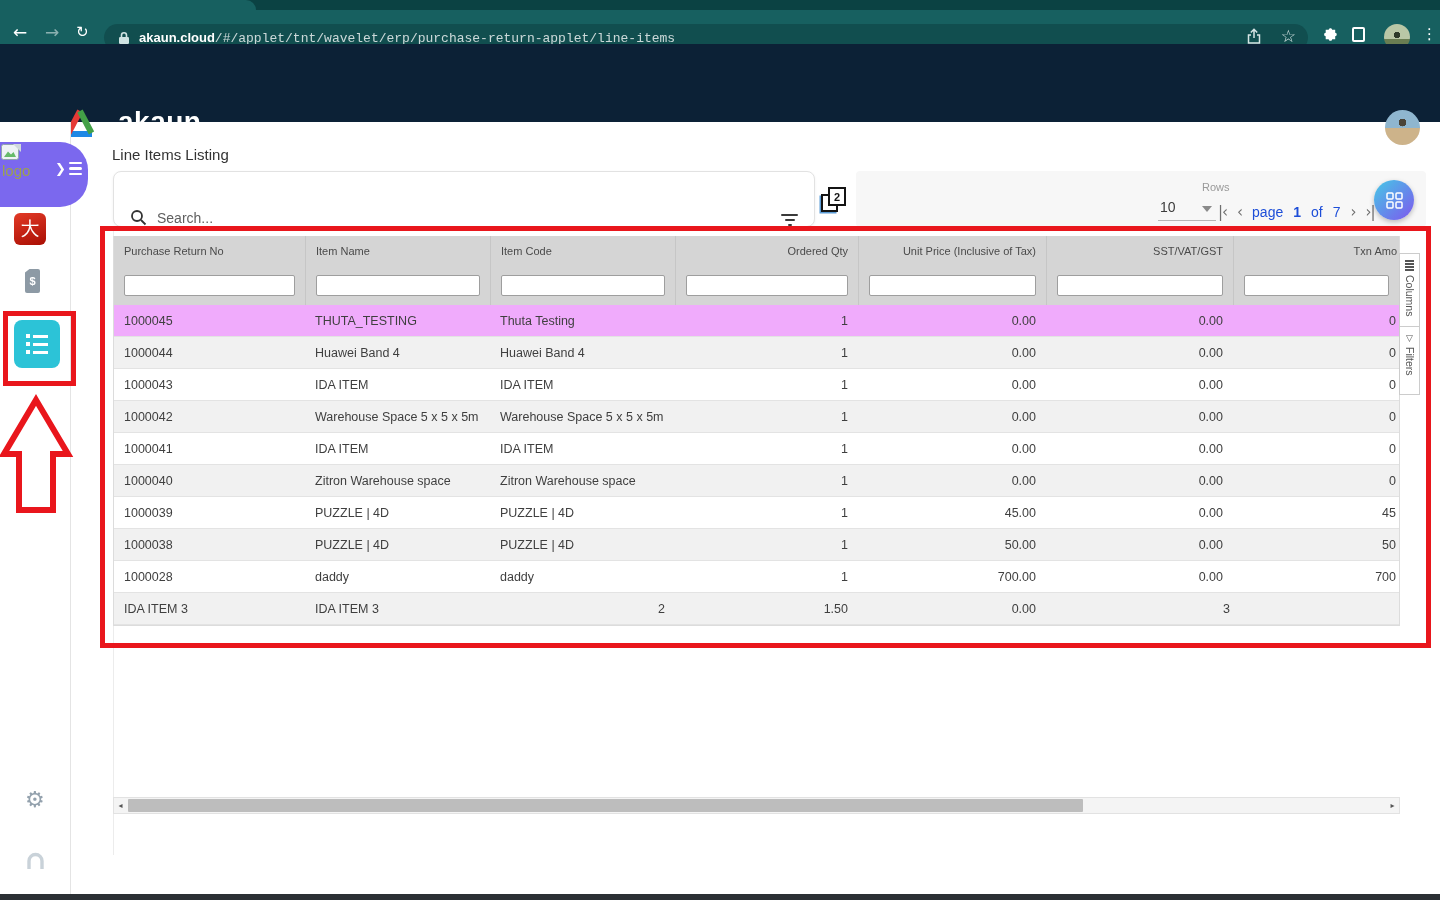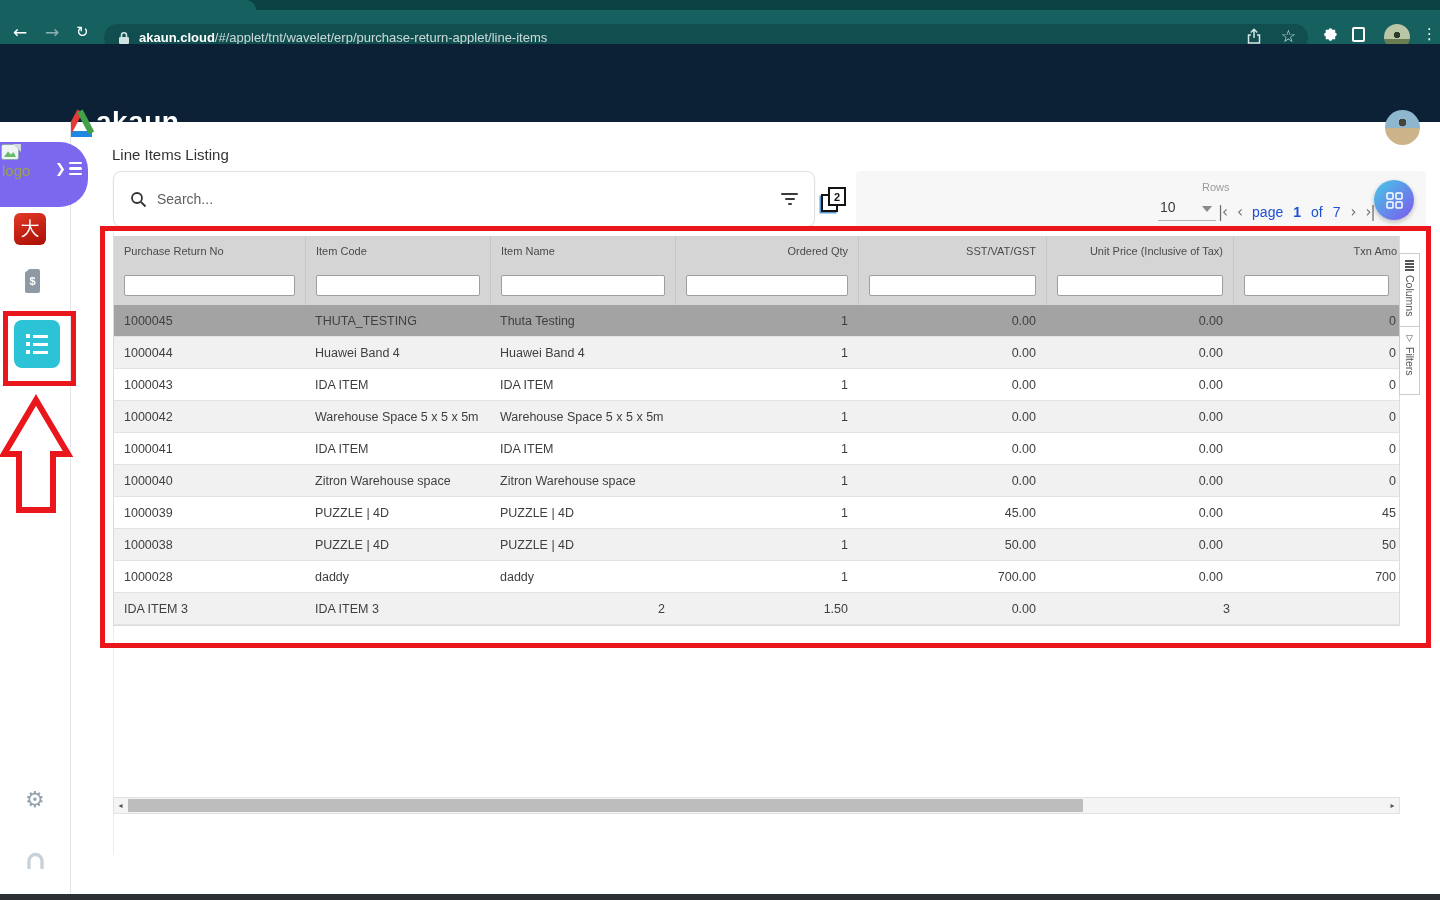--- a/index.html
+++ b/index.html
@@ -10,29 +10,29 @@
   .ico { font-family:"DejaVu Sans",sans-serif; }
 
   
   .tabbar { left:0; top:0; width:1440px; height:10px; background:#0b4243; }
   .active-tab { left:0; top:0; width:256px; height:10px; background:#176060; border-top-right-radius:10px; }
   .toolbar { left:0; top:10px; width:1440px; height:34px; background:#176060; }
   .nav-glyph { top:14px; color:#fff; font-size:17px; line-height:17px; cursor:pointer; }
   .urlbar { left:104px; top:14px; width:1204px; height:27px; background:#114e4f; border-radius:14px;
             display:flex; align-items:center; padding-left:14px; }
   .url-text { font-size:13px; color:#fff; margin-left:9px; white-space:nowrap; }
-  .url-text .path { color:rgba(255,255,255,.78); }
+  .url-text .path { color:rgba(255,255,255,.78);font-family:Liberation Mono, monospace; }
   .urlbar-right { position:absolute; right:12px; top:4px; display:flex; gap:16px; align-items:center; }
   .chrome-avatar { left:1384px; top:14px; width:26px; height:26px; border-radius:50%;
       background: radial-gradient(circle at 50% 42%, #2e3a2a 0 16%, rgba(0,0,0,0) 17%),
                   linear-gradient(#b9c7a6 0 58%, #6a7d52 58% 100%); }
 
   
   .app-header { left:0; top:44px; width:1440px; height:78px; background:#0c2136; }
-  .brand { left:64px; top:64px; display:flex; align-items:center; gap:0; }
+  .brand { left:64px; top:64px; display:flex; align-items:center; gap:22px; }
   .brand-text { color:#fff; font-size:28px; font-weight:bold; letter-spacing:.5px; }
   .header-avatar { left:1385px; top:66px; width:35px; height:35px; border-radius:50%;
       background: radial-gradient(circle at 50% 36%, #4a4438 0 13%, rgba(0,0,0,0) 14%),
                   linear-gradient(#8fb6cf 0 52%, #cdb38a 52% 100%); }
 
   
   .sidebar { left:0; top:122px; width:71px; height:778px; background:#fff; border-right:1px solid #e4e4e4; }
   .logo-pill { left:0; top:142px; width:88px; height:65px; background:#7b68ee; border-radius:0 28px 28px 0;
                z-index:5; }
   .logo-alt { position:absolute; left:2px; top:20px; color:#9ca24e; font-size:15px; }
@@ -51,21 +51,21 @@
   .cyan-icon .row { display:flex; gap:3px; align-items:center; }
   .cyan-icon .sq { width:4px; height:4px; background:#fff; }
   .cyan-icon .ln { width:15px; height:3px; background:#fff; }
   .gear { left:25px; top:789px; color:#93a1ad; font-size:22px; line-height:22px; }
   .person-icon { left:26px; top:850px; }
 
   
   .page-title { left:112px; top:146px; font-size:15px; color:#333; font-weight:500; }
   .gray-strip { left:856px; top:171px; width:570px; height:56px; background:#f7f7f7; border-radius:4px; }
   .search-card { left:113px; top:171px; width:702px; height:56px; background:#fff; border:1px solid #e2e2e2;
-      border-radius:8px; box-shadow:0 1px 3px rgba(0,0,0,.06); display:flex; align-items:center; padding:0 16px; }
+      border-radius:8px; box-shadow:0 1px 3px rgba(0,0,0,.06); display:flex; align-items:flex-end; padding:0 16px; }
   .search-input { border:none; outline:none; flex:1; font-size:14px; color:#444; margin-left:10px;
       font-family:"Liberation Sans",sans-serif; background:transparent; }
   .search-input::placeholder { color:#5f5f5f; }
   .filter-lines { display:flex; flex-direction:column; gap:3px; align-items:center; cursor:pointer; }
   .filter-lines i { display:block; height:2px; background:#3a3a3a; border-radius:1px; }
   .filter-lines i:nth-child(1){ width:17px; } .filter-lines i:nth-child(2){ width:10px; } .filter-lines i:nth-child(3){ width:4px; }
   .copy2 { left:821px; top:187px; width:26px; height:26px; cursor:pointer; }
   .copy2 .back { position:absolute; left:0; top:7px; width:17px; height:18px; border:2px solid #141414;
       box-shadow:-1.5px 1.5px 0 #5b9bd5; background:#fff; }
   .copy2 .front { position:absolute; left:7px; top:0; width:18px; height:19px; border:2px solid #141414; background:#fff;
@@ -93,21 +93,21 @@
   .hcell { font-size:11px; color:#4a4a4a; padding:0 10px; white-space:nowrap; overflow:hidden; height:100%;
       display:flex; align-items:center; cursor:pointer; }
   .thead-row .hcell + .hcell, .tfilter-row .fcell + .fcell { border-left:1px solid #c6c6c6; }
   .a-right { justify-content:flex-end; text-align:right; }
   .tfilter-row { background:#d5d5d5; height:39px; align-items:center; }
   .fcell { height:100%; display:flex; align-items:center; padding:0 10px; }
   .fcell input { width:100%; height:21px; border:1px solid #9e9e9e; border-radius:2px; background:#fff; outline:none;
       font-family:"Liberation Sans",sans-serif; font-size:12px; padding:0 5px; }
   .trow { height:32px; background:#fff; border-bottom:1px solid #e3e3e3; cursor:pointer; }
   .trow.alt { background:#f1f1f1; }
-  .trow.selected { background:#a3a3a3; }
+  .trow.selected { background:#f0abfc; }
   .tcell { font-size:12.5px; color:#3f3f3f; padding:0 10px; white-space:nowrap; overflow:hidden;
       display:flex; align-items:center; }
   .tcell.a-right { justify-content:flex-end; }
   .tcell.last { padding-right:3px; }
   .hcell.last { padding-right:2px; }
 
   
   .side-tabs { left:1399px; top:253px; width:21px; z-index:6; }
   .side-tab { width:21px; background:#fff; border:1px solid #ccc; display:flex; flex-direction:column;
       align-items:center; padding-top:6px; cursor:pointer; }
@@ -257,25 +257,25 @@
       <rect x="10" y="1" width="6" height="6" rx="1" fill="none" stroke="#fff" stroke-width="1.5"></rect>
       <rect x="1" y="10" width="6" height="6" rx="1" fill="none" stroke="#fff" stroke-width="1.5"></rect>
       <rect x="10" y="10" width="6" height="6" rx="1" fill="none" stroke="#fff" stroke-width="1.5"></rect>
     </svg>
   </div>
 
   <div class="abs card-left-edge"></div>
   <div class="abs table">
     <div class="thead-row" id="thead-row">
         <div class="hcell a-left">Purchase Return No</div>
+        <div class="hcell a-left">Item Name</div>
         <div class="hcell a-left">Item Code</div>
-        <div class="hcell a-left">Item Name</div>
         <div class="hcell a-right">Ordered Qty</div>
+        <div class="hcell a-right">Unit Price (Inclusive of Tax)</div>
         <div class="hcell a-right">SST/VAT/GST</div>
-        <div class="hcell a-right">Unit Price (Inclusive of Tax)</div>
         <div class="hcell a-right last">Txn Amo</div>
       </div>
     <div class="tfilter-row" id="tfilter-row">
         <div class="fcell">
           <input style="">
         </div>
         <div class="fcell">
           <input style="">
         </div>
         <div class="fcell">

